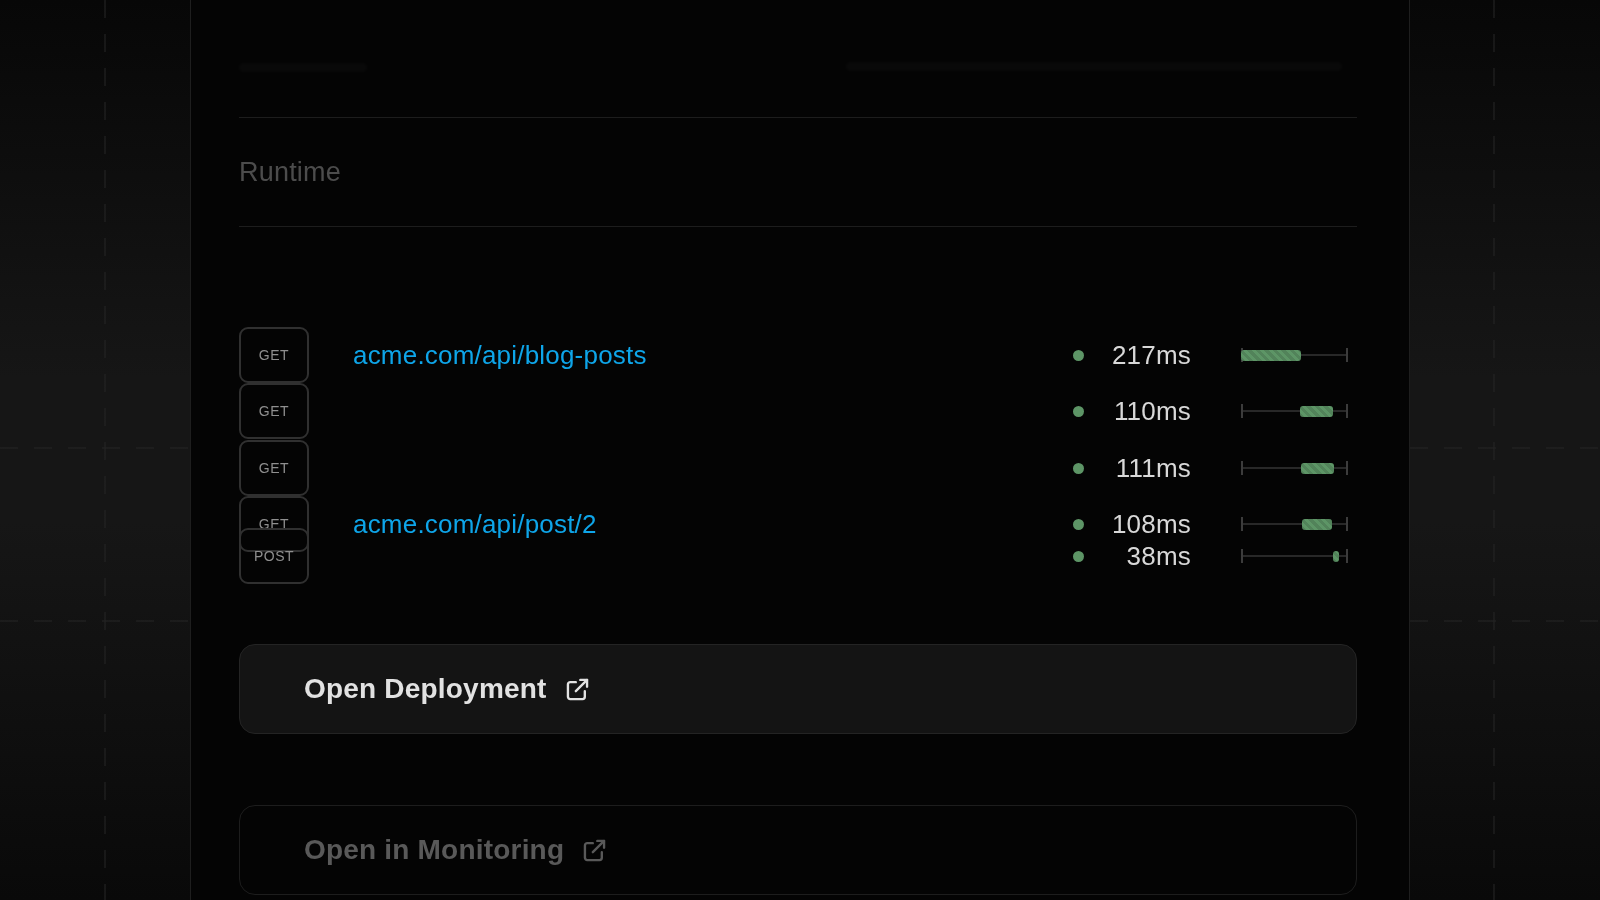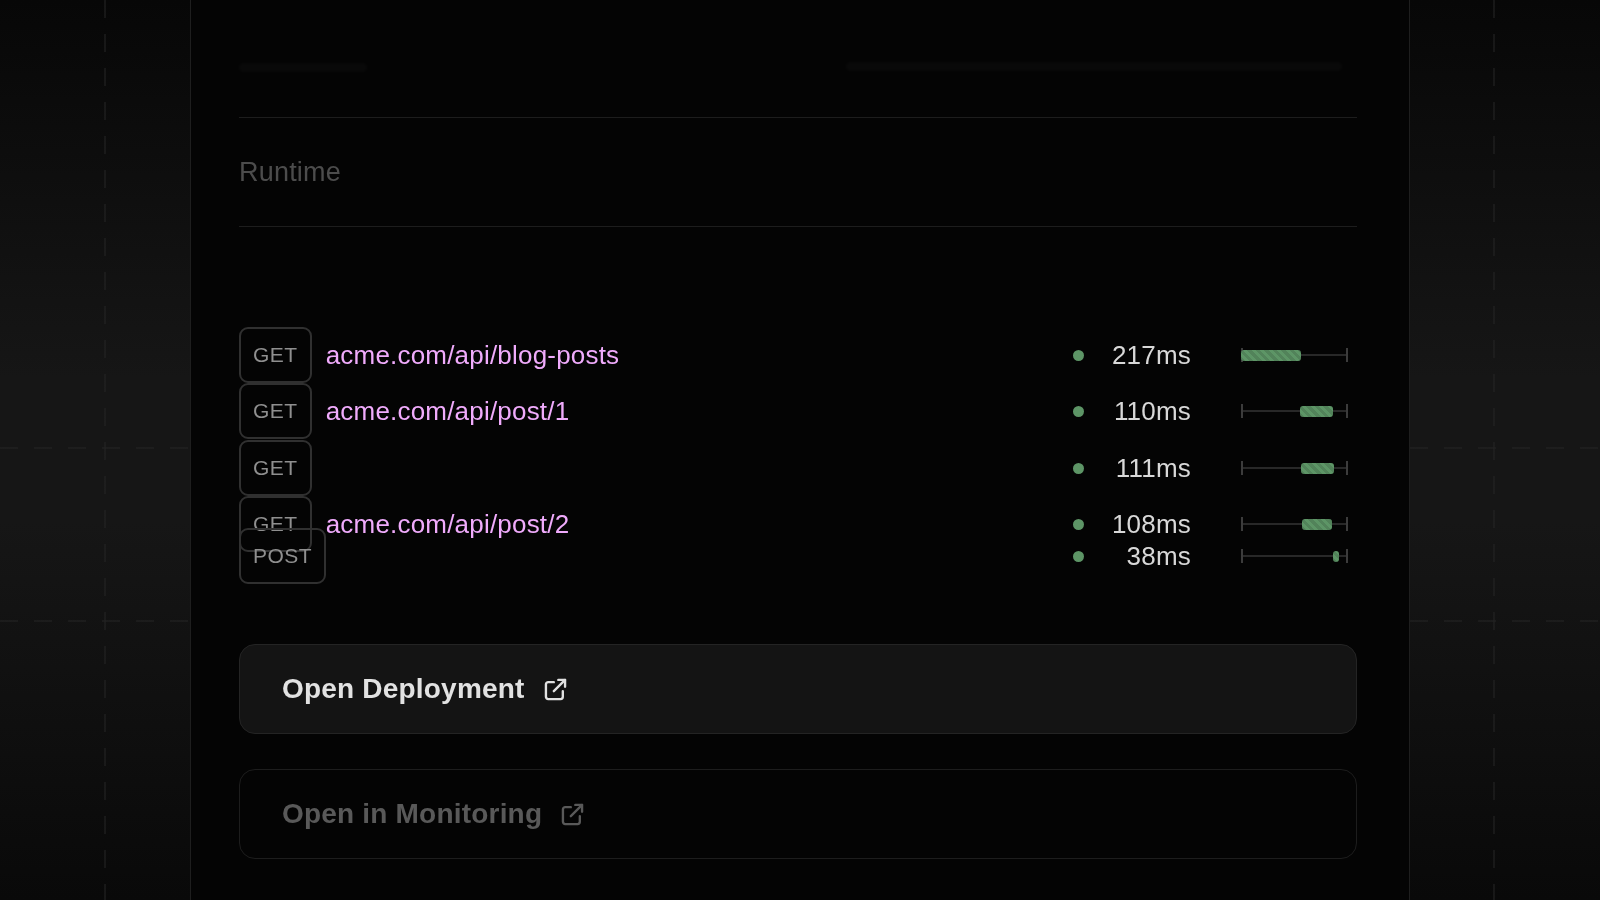--- a/index.html
+++ b/index.html
@@ -50,41 +50,41 @@
   .pill{background:var(--badge_bg);color:var(--accent_blue);
     font-size:23px;font-weight:500;letter-spacing:.2px;
     padding:8px 21px;border-radius:24px;}
 
   
   .req-row{position:absolute;left:0;width:100%;height:40px;
     display:flex;align-items:center;}
   .method{display:inline-flex;align-items:center;justify-content:center;
     min-width:70px;height:56px;padding:15px 12px;
     border:2px solid #303030;border-radius:9px;
-    color:#8f8f8f;font-size:21px;letter-spacing:.5px;}
-  .url{margin-left:14px;font-size:26px;color:#f0abfc;letter-spacing:.2px;}
+    color:#8f8f8f;font-size:14px;letter-spacing:.5px;}
+  .url{margin-left:44px;font-size:26px;color:#0ea5e9;letter-spacing:.2px;}
   .req-spacer{flex:1;}
   .dot{width:11px;height:11px;border-radius:50%;background:var(--status_green);
     margin-right:15px;flex:none;}
   .ms{min-width:92px;text-align:right;font-size:26px;color:#d8d8d8;letter-spacing:.2px;}
   .track{position:relative;width:107px;height:18px;margin-left:50px;margin-right:9px;flex:none;}
   .track .line{position:absolute;left:0;right:0;top:8px;height:2px;background:#282828;}
   .track .cap{position:absolute;top:2px;width:2px;height:14px;background:#3c3c3c;}
   .track .cap.l{left:0;}
   .track .cap.r{right:0;}
   .track .bar{position:absolute;top:4px;height:11px;border-radius:3px;
     background:var(--status_green);
     background-image:repeating-linear-gradient(45deg,rgba(0,0,0,.12) 0 3px,transparent 3px 6px);}
 
   
   .action-btn{position:absolute;left:0;width:100%;height:90px;
-    display:flex;align-items:center;gap:17px;padding:0 42px;
+    display:flex;align-items:center;gap:17px;padding:0 64px;
     border-radius:16px;cursor:pointer;font-size:28px;font-weight:600;letter-spacing:.2px;}
   .action-btn.primary{background:#141414;border:1px solid #242424;color:#e2e2e2;}
-  .action-btn.muted{background:transparent;border:1px solid #1d1d1d;color:#595959;}
+  .action-btn.muted{background:transparent;border:1px solid #1d1d1d;color:#595959;margin-top:36px;}
   .ext-icon{width:27px;height:27px;flex:none;display:block;}
 </style>
 </head>
 <body>
 
 <div class="bg-strip left">
   <div class="grid-v" style="left:104px"></div>
   <div class="grid-h" style="top:447px"></div>
   <div class="grid-h" style="top:620px"></div>
 </div>
@@ -118,21 +118,20 @@
       <span class="track">
         <span class="line"></span>
           <span class="cap l"></span>
           <span class="cap r"></span>
         <span class="bar" style="left: 0%; width: 56%;"></span>
       </span>
     </div>
 
     <div class="req-row" style="top:391px">
       <span class="method">GET</span>
-      <span class="url">acme.com/api/post/1</span>
       <span class="req-spacer"></span>
       <span class="dot"></span>
       <span class="ms">110ms</span>
       <span class="track">
         <span class="line"></span>
           <span class="cap l"></span>
           <span class="cap r"></span>
         <span class="bar" style="left: 55%; width: 31%;"></span>
       </span>
     </div>

